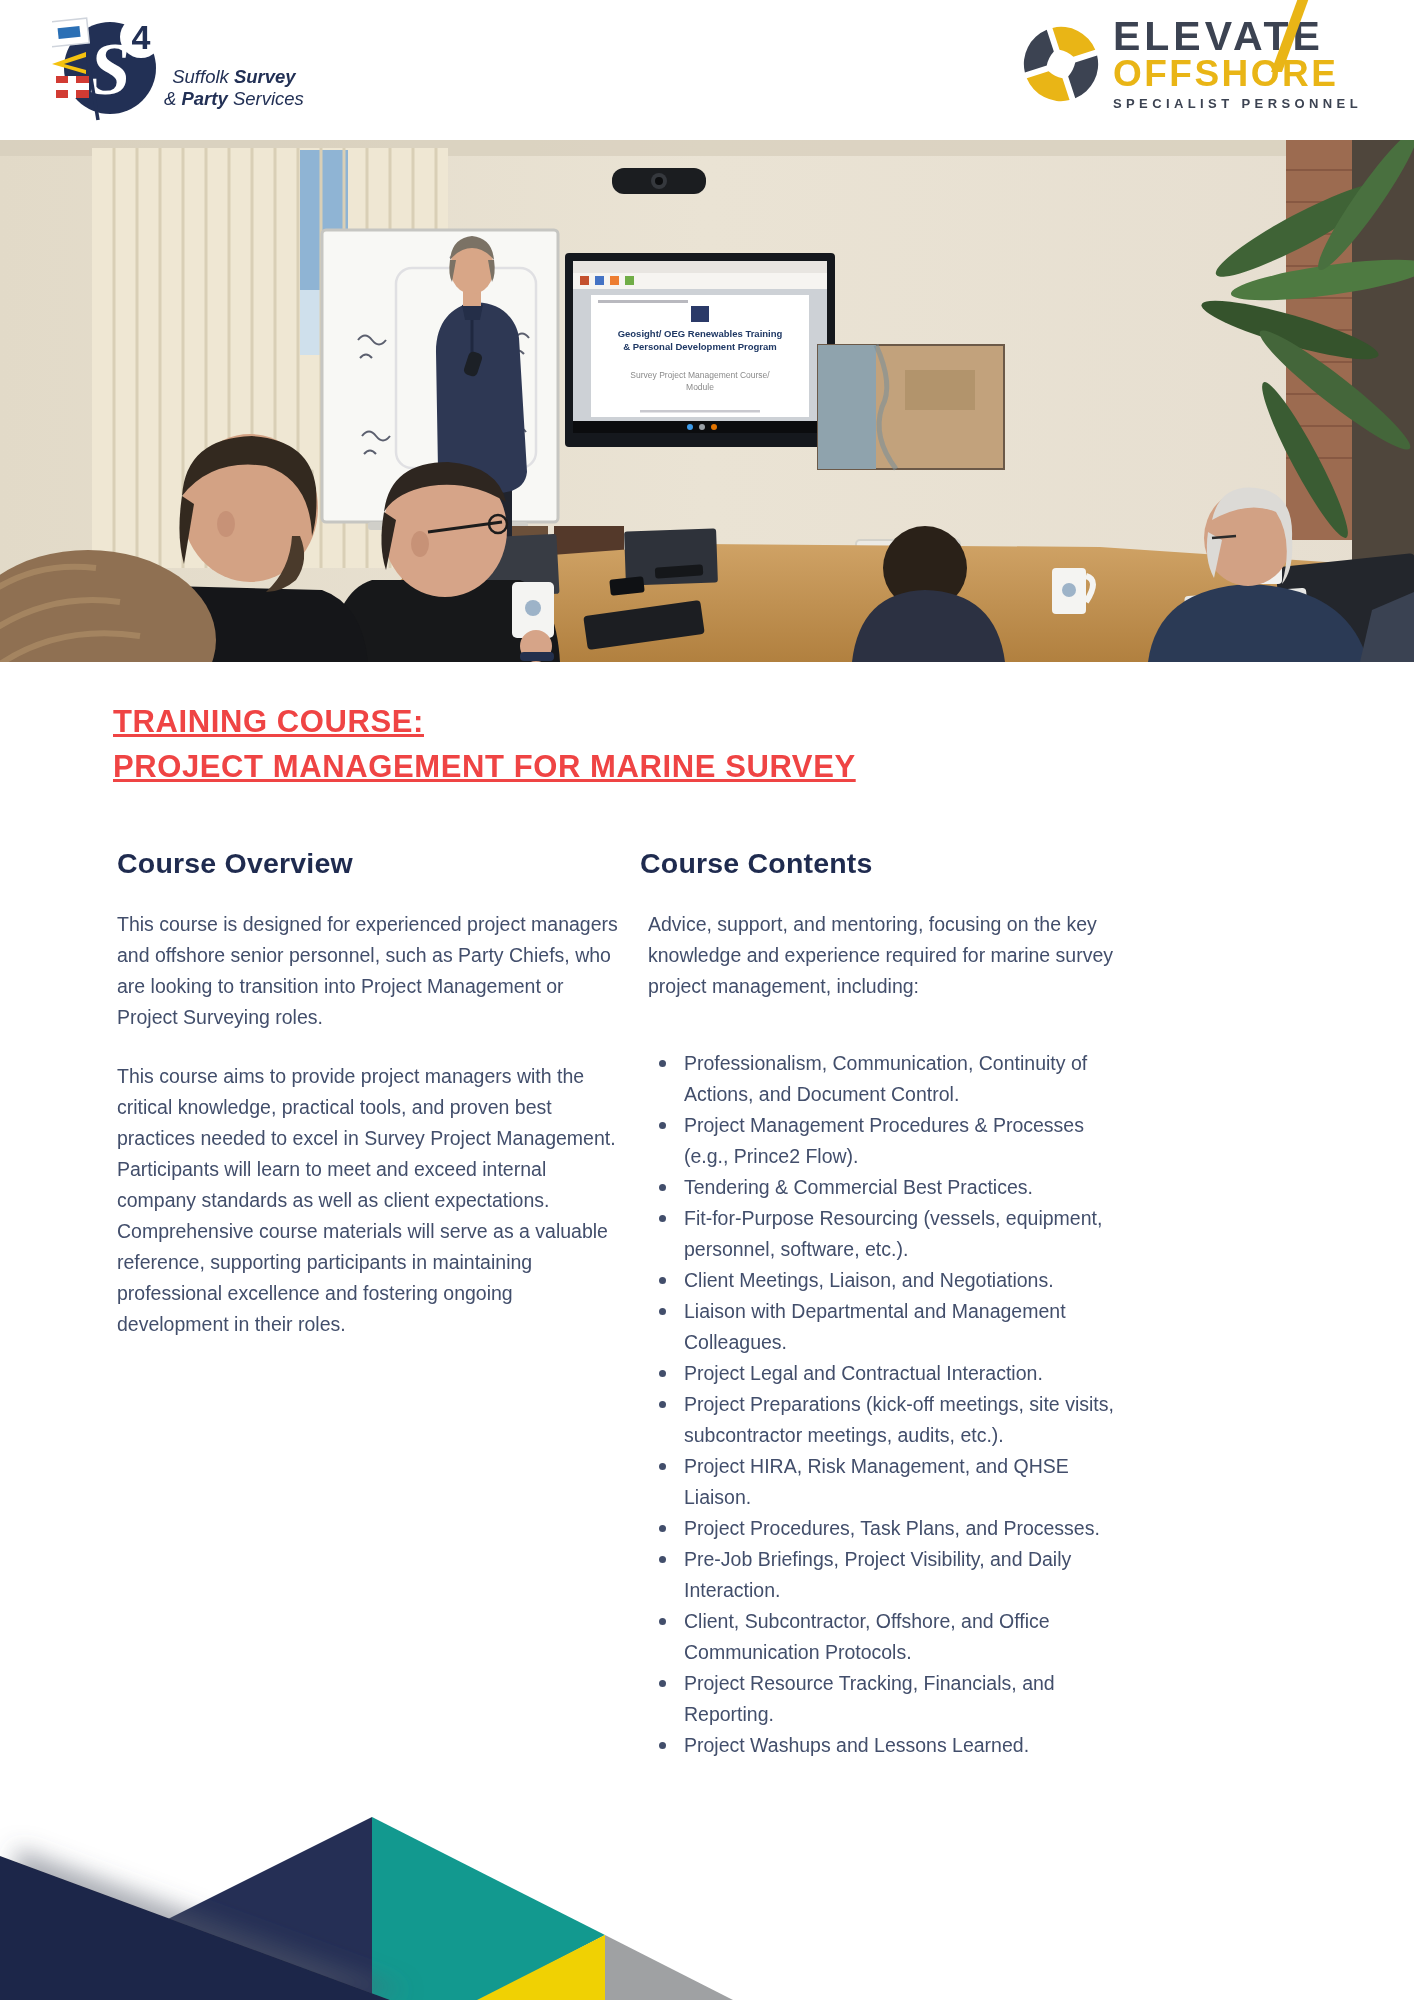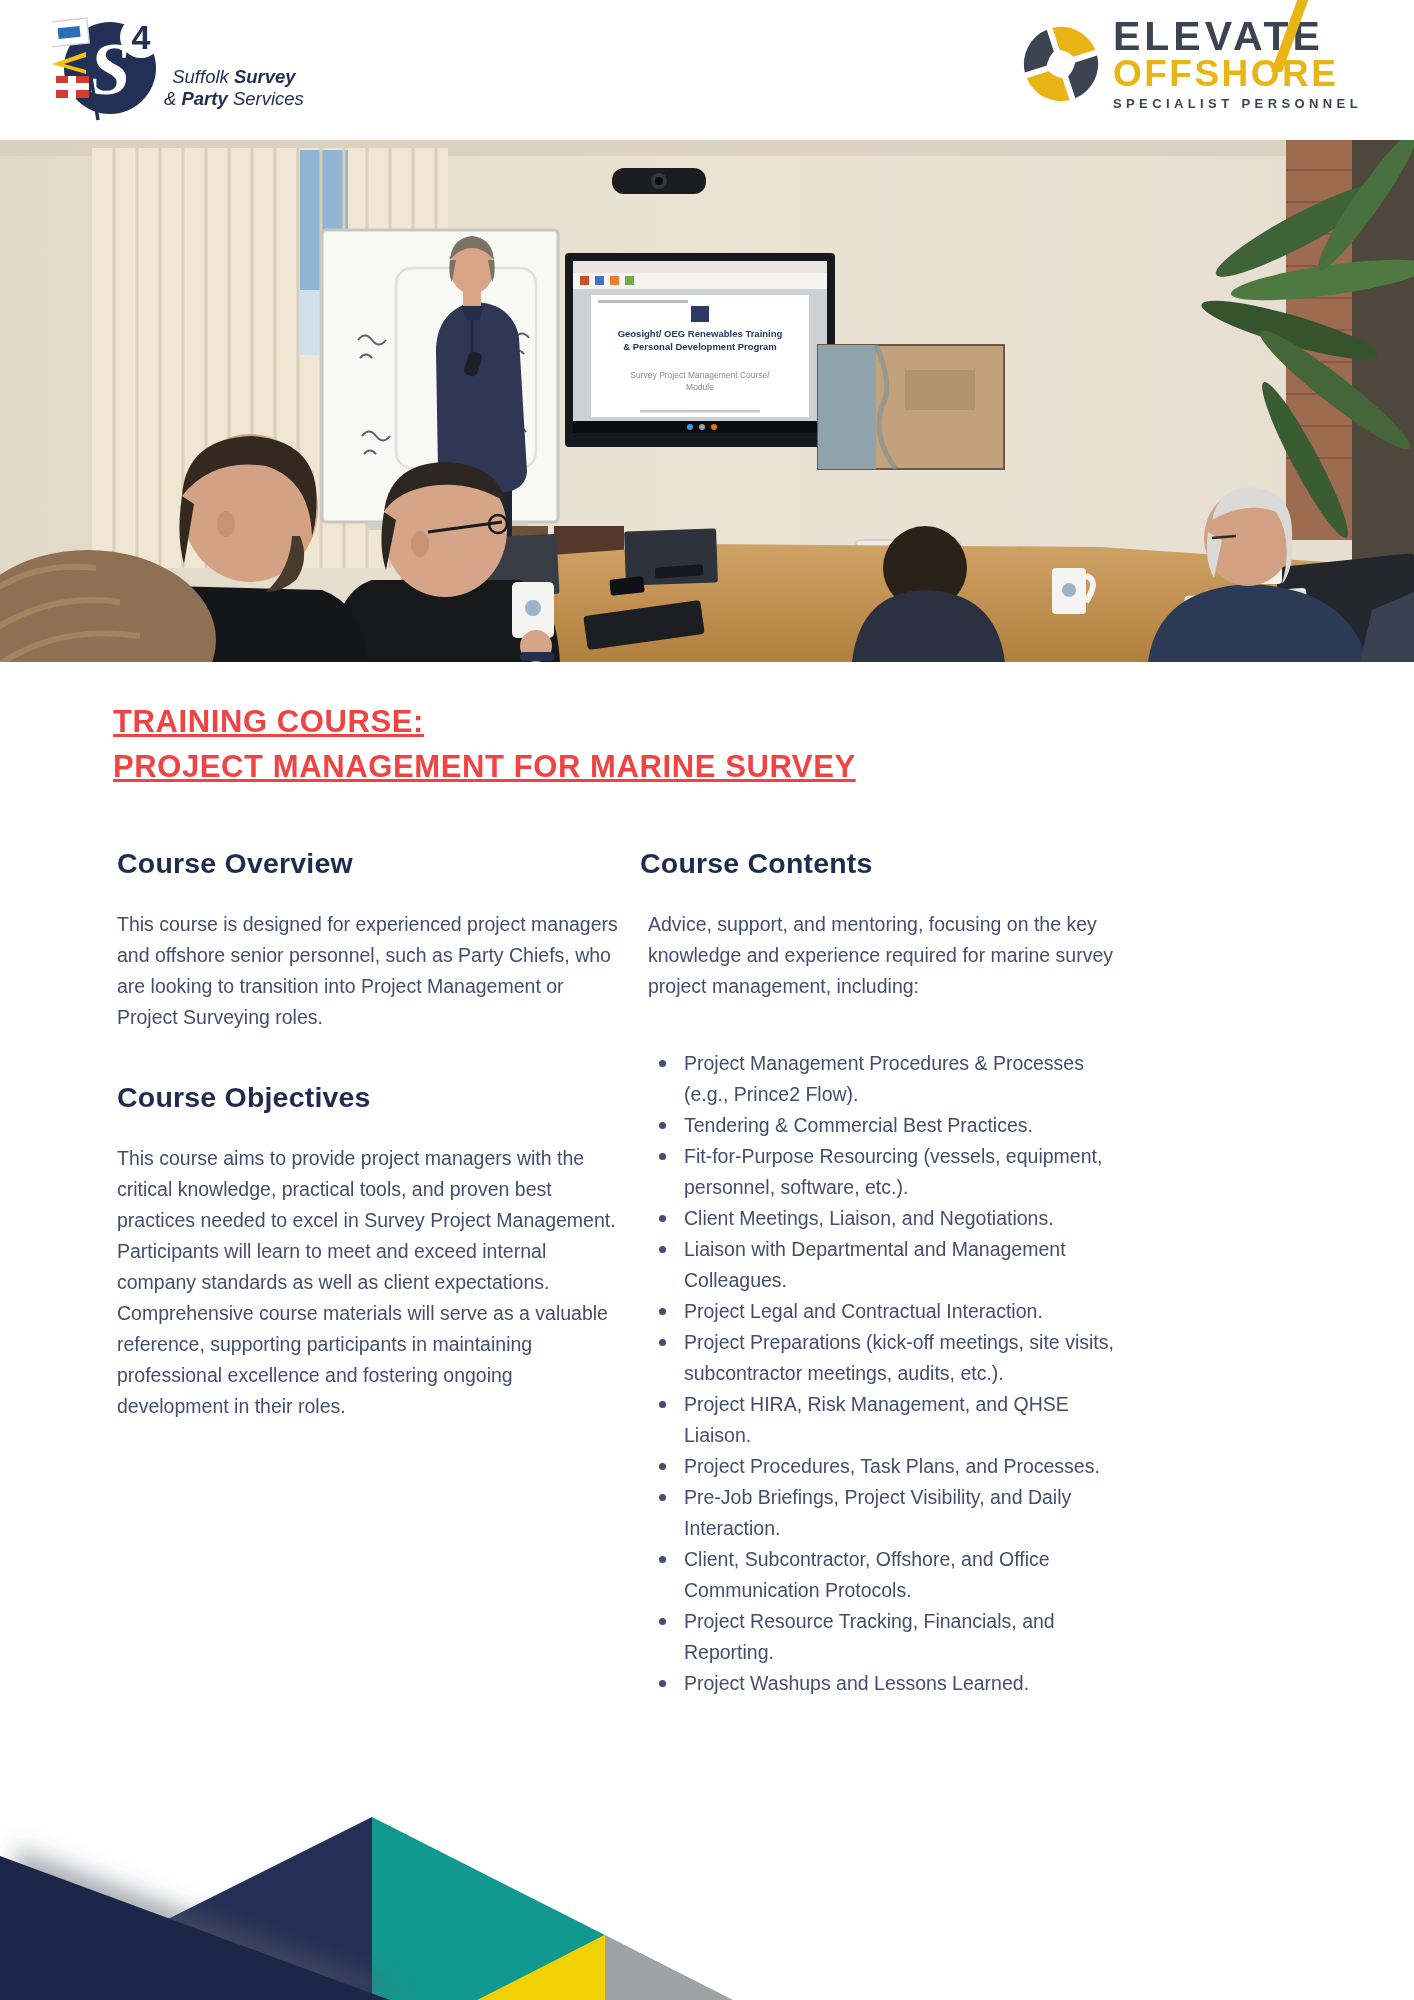--- a/index.html
+++ b/index.html
@@ -303,28 +303,28 @@
   </div>
 
   <h1 class="doc-title" style="margin:0;">
     <div>TRAINING COURSE:</div>
     <div>PROJECT MANAGEMENT FOR MARINE SURVEY</div>
   </h1>
 
   <div class="col col-left">
     <h2>Course Overview</h2>
     <p class="body-text">This course is designed for experienced project managers and offshore senior personnel, such as Party Chiefs, who are looking to transition into Project Management or Project Surveying roles.</p>
-    <h2 class="objectives-heading">Course Objectives</h2>
     <p class="body-text">This course aims to provide project managers with the critical knowledge, practical tools, and proven best practices needed to excel in Survey Project Management. Participants will learn to meet and exceed internal company standards as well as client expectations. Comprehensive course materials will serve as a valuable reference, supporting participants in maintaining professional excellence and fostering ongoing development in their roles.</p>
   </div>
 
   <div class="col col-right">
     <h2>Course Contents</h2>
     <p class="body-text">Advice, support, and mentoring, focusing on the key knowledge and experience required for marine survey project management, including:</p>
     <ul class="bullets">
+        <li>Professionalism, Communication, Continuity of Actions, and Document Control.</li>
         <li>Project Management Procedures &amp; Processes (e.g., Prince2 Flow).</li>
         <li>Tendering &amp; Commercial Best Practices.</li>
         <li>Fit-for-Purpose Resourcing (vessels, equipment, personnel, software, etc.).</li>
         <li>Client Meetings, Liaison, and Negotiations.</li>
         <li>Liaison with Departmental and Management Colleagues.</li>
         <li>Project Legal and Contractual Interaction.</li>
         <li>Project Preparations (kick-off meetings, site visits, subcontractor meetings, audits, etc.).</li>
         <li>Project HIRA, Risk Management, and QHSE Liaison.</li>
         <li>Project Procedures, Task Plans, and Processes.</li>
         <li>Pre-Job Briefings, Project Visibility, and Daily Interaction.</li>

